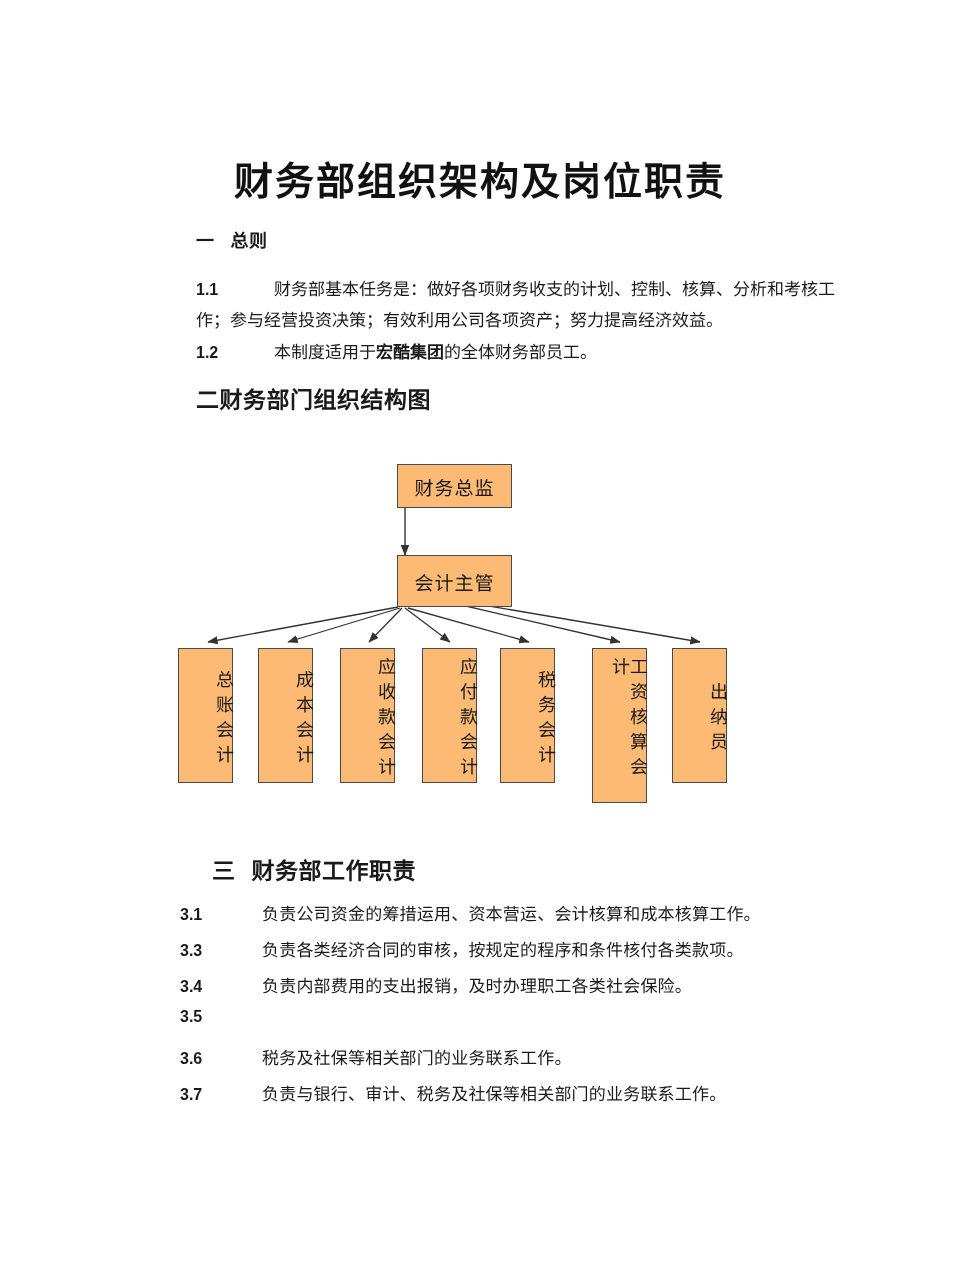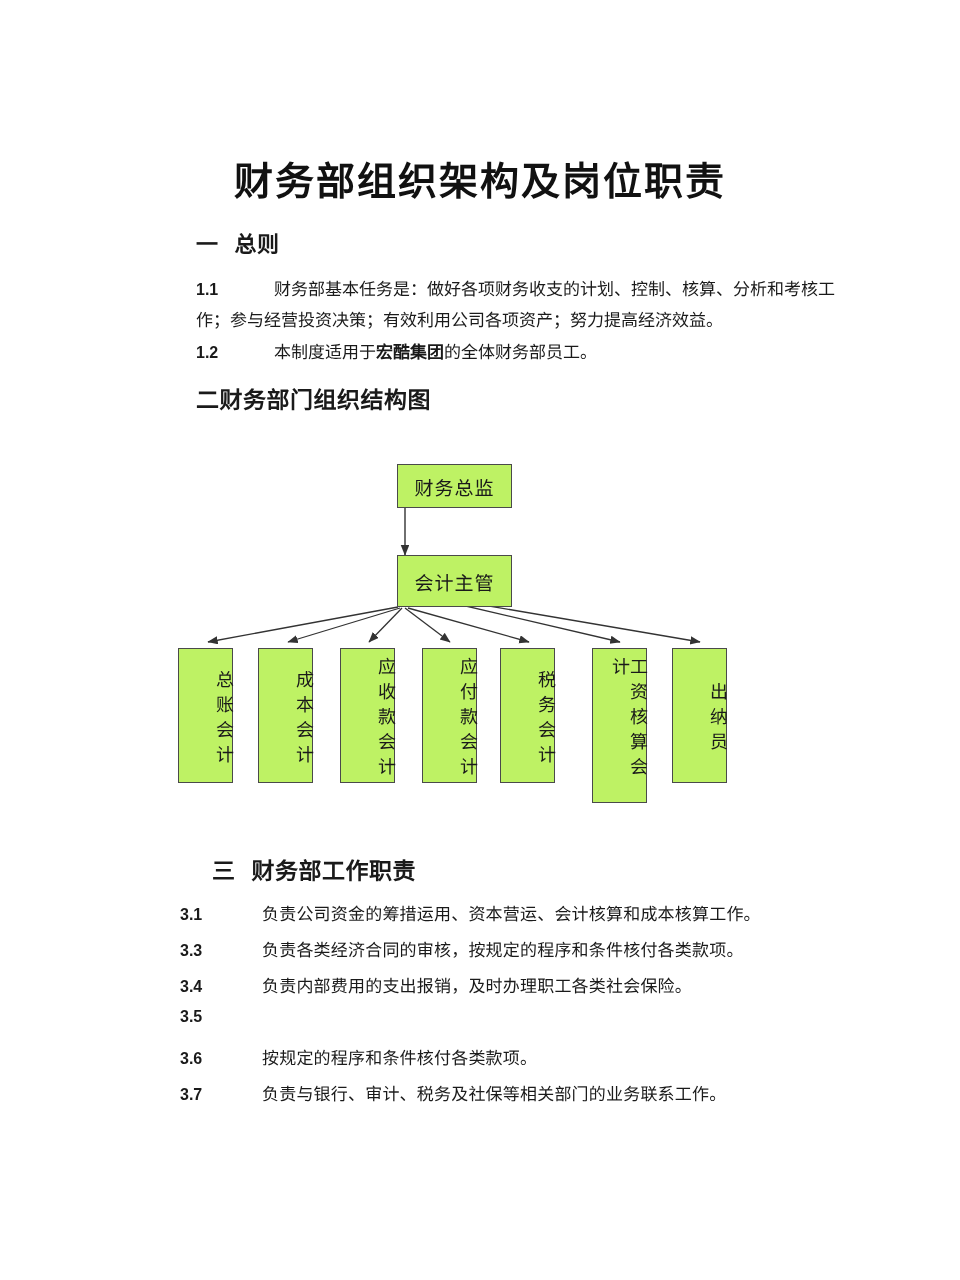--- a/index.html
+++ b/index.html
@@ -28,21 +28,21 @@
     font-size: 39px;
     font-weight: bold;
     letter-spacing: 2px;
     color: #111111;
     line-height: 1.2;
   }
 
   
   .section-heading {
     position: absolute;
-    font-size: 22px;
+    font-size: 18px;
     font-weight: bold;
     color: #1a1a1a;
     letter-spacing: 0.5px;
     white-space: nowrap;
   }
   .h-sec1 { left: 196px; top: 226px; }
   .h-sec2 { left: 196px; top: 381px; font-size: 23px; }
   .h-sec3 { left: 212px; top: 852px; font-size: 23px; }
   .heading-num { margin-right: 16px; }
   .h-sec2 .heading-num { margin-right: 0; }
@@ -109,21 +109,21 @@
     position: absolute;
     left: 0;
     top: 0;
     width: 660px;
     height: 380px;
   }
   .org-box {
     position: absolute;
     box-sizing: border-box;
     border: 1px solid #4a4a4a;
-    background: #bef264;
+    background: #fdba74;
     display: flex;
     align-items: center;
     justify-content: center;
     font-size: 18px;
     color: #1a1a1a;
     letter-spacing: 1px;
   }
   .org-box.top-level {
     font-size: 19px;
   }
@@ -208,21 +208,21 @@
     </div>
     <div class="resp-item">
       <span class="resp-num">3.4</span>
       <span class="resp-text">负责内部费用的支出报销，及时办理职工各类社会保险。</span>
     </div>
     <div class="resp-item">
       <span class="resp-num">3.5</span>
     </div>
     <div class="resp-item">
       <span class="resp-num">3.6</span>
-      <span class="resp-text">按规定的程序和条件核付各类款项。</span>
+      <span class="resp-text">税务及社保等相关部门的业务联系工作。</span>
     </div>
     <div class="resp-item">
       <span class="resp-num">3.7</span>
       <span class="resp-text">负责与银行、审计、税务及社保等相关部门的业务联系工作。</span>
     </div>
   </div>
 
 </div>
 
 </body></html>

